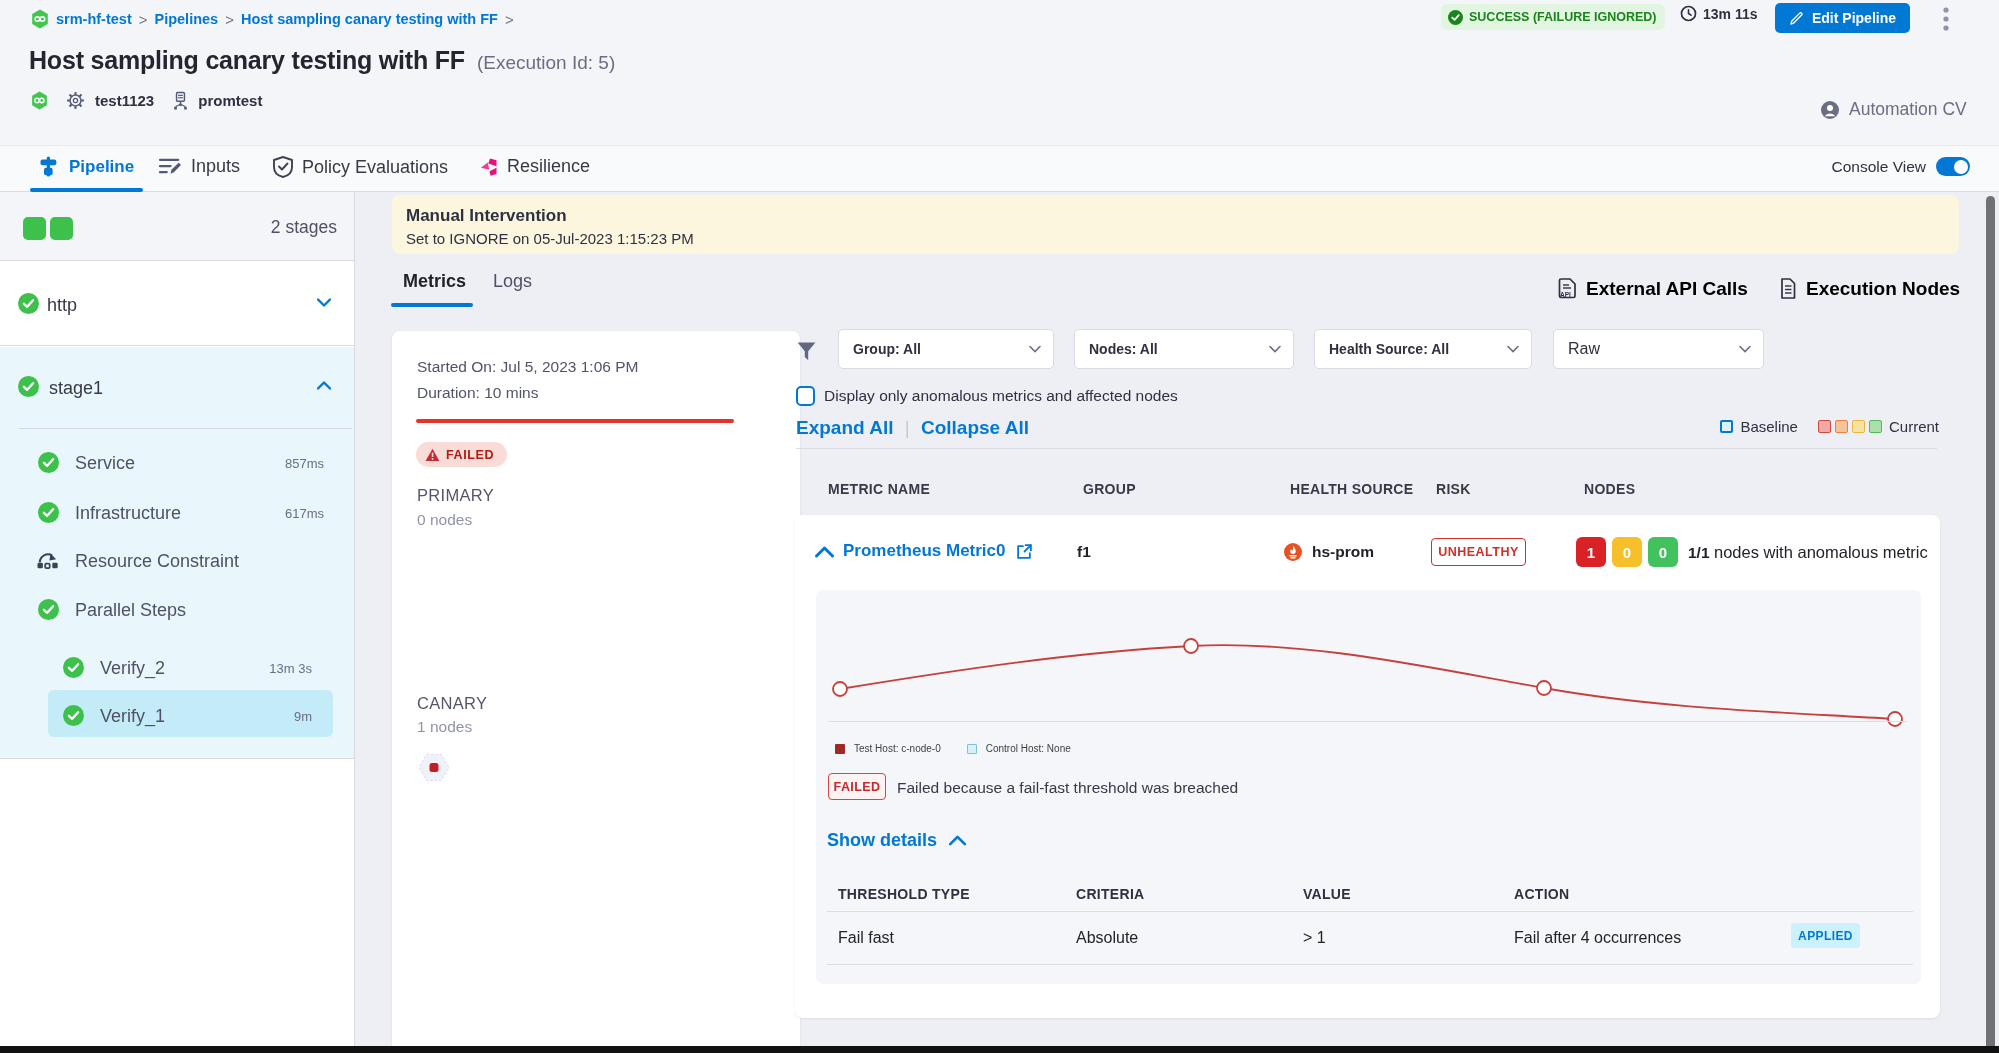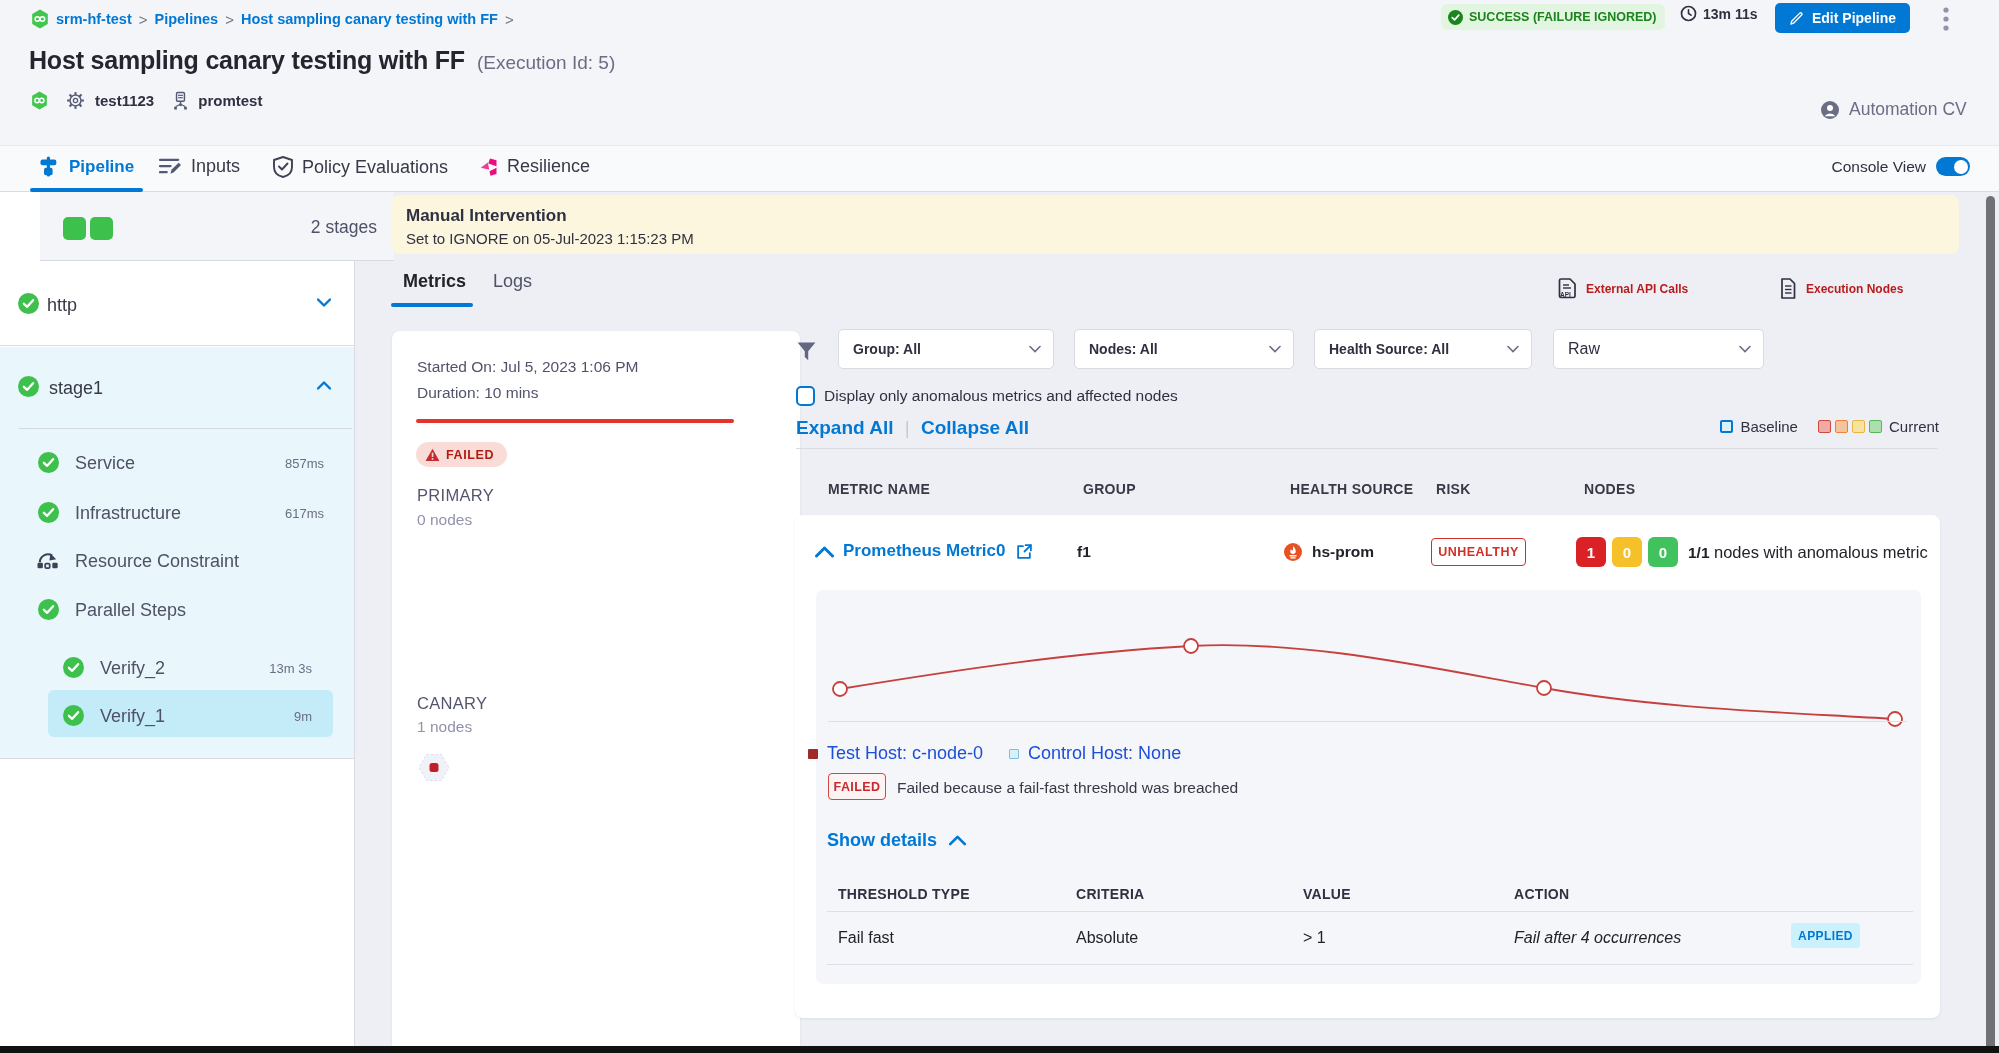--- a/index.html
+++ b/index.html
@@ -21,37 +21,37 @@
 #duration { left:1680px; top:5px; font-size:14px; font-weight:bold; color:#2f3040; display:flex; align-items:center; }
 #editbtn { left:1775px; top:3px; width:135px; height:30px; background:#0278d5; border-radius:5px; color:#fff; font-size:14px; font-weight:bold; display:flex; align-items:center; justify-content:center; }
 #autocv { left:1820px; top:99px; display:flex; align-items:center; color:#6b6d85; font-size:17.5px; }
 
 .tab { display:flex; align-items:center; font-size:18px; color:#383946; }
 .tab.active { color:#0278d5; font-weight:bold; font-size:17px; }
 #tab-underline { left:30px; top:188px; width:113px; height:4px; background:#0278d5; border-radius:2px; z-index:5; }
 #consoleview { right:29px; top:157px; font-size:15.5px; color:#2f3040; display:flex; align-items:center; }
 
 #sidebar { left:0; top:192px; width:355px; height:861px; background:#fff; border-right:1px solid #d9dbe4; }
-#sb-top { left:0; top:0; width:354px; height:69px; background:#f3f5f9; border-bottom:1px solid #d9dbe4;margin-left:40px; }
+#sb-top { left:0; top:0; width:354px; height:69px; background:#f3f5f9; border-bottom:1px solid #d9dbe4; }
 .gsq { width:23px; height:23px; background:#3ec04c; border-radius:5px; }
 #sb-http { left:0; top:70px; width:354px; height:84px; background:#fff; border-bottom:1px solid #d9dbe4; }
 #sb-stage { left:0; top:155px; width:354px; height:412px; background:#e9f6fc; border-bottom:1px solid #d9dbe4; }
 .sb-row-label { font-size:18px; color:#383946; font-weight:bold;text-align:right; }
 .step-label { font-size:18px; color:#4f5166; }
 .step-dur { font-size:13px; color:#6b6d85; }
 #verify1-hl { left:48px; top:498px; width:285px; height:47px; background:#c3ecf8; border-radius:6px; }
 
 #banner { left:392px; top:195px; width:1567px; height:59px; background:#fcf6df; border-radius:8px; padding:11px 14px; }
 #banner b { font-size:17px; color:#2f3040; }
 #banner div.sub { font-size:15px; color:#2f3040; margin-top:4px; }
 
 #mtab-metrics { left:403px; top:271px; font-size:18px; font-weight:bold; color:#22222a; }
 #mtab-logs { left:493px; top:271px; font-size:18px; color:#4f5166; }
 #mtab-underline { left:391px; top:303px; width:82px; height:4px; background:#0278d5; border-radius:2px; }
-.toplink { font-size:12px; font-weight:bold; color:#b91c1c; }
+.toplink { font-size:19px; font-weight:bold; color:#000000; }
 
 #leftcard { left:392px; top:331px; width:408px; height:722px; background:#fff; border-radius:8px; box-shadow:0 1px 3px rgba(40,41,61,0.08); }
 #leftcard .meta { font-size:15.5px; color:#51536b; }
 #redline { position:absolute; left:24px; top:88px; width:318px; height:4px; background:#e3342c; border-radius:2px; }
 #failedpill { position:absolute; left:24px; top:111px; height:25px; background:#f9dcd8; border-radius:13px; display:flex; align-items:center; padding:0 13px 0 9px; }
 #failedpill span { color:#ae1d12; font-size:12.5px; font-weight:bold; letter-spacing:0.6px; margin-left:6px; }
 .nodegrp-t { font-size:16.5px; color:#53556d; letter-spacing:0.3px; }
 .nodegrp-s { font-size:15.5px; color:#9293ab; }
 
 .dd { position:absolute; top:329px; height:40px; background:#fff; border:1px solid #d9dbe4; border-radius:5px; display:flex; align-items:center; justify-content:space-between; padding:0 12px 0 14px; font-size:14px; font-weight:bold; color:#2f3040; }
@@ -64,21 +64,21 @@
 #divider1 { left:796px; top:448px; width:1141px; height:1px; background:#d9dbe4; }
 
 .th { position:absolute; top:481px; font-size:14px; font-weight:bold; color:#383946; letter-spacing:0.3px; }
 
 #maincard { left:795px; top:515px; width:1145px; height:503px; background:#fff; border-radius:8px; box-shadow:0 1px 3px rgba(40,41,61,0.08); }
 #metricname { position:absolute; left:843px; top:541px; font-size:17px; font-weight:bold; color:#0278d5; }
 #unhealthy { position:absolute; left:1431px; top:538px; width:95px; height:28px; border:1.5px solid #d03027; border-radius:4px; color:#d03027; font-size:12.5px; font-weight:bold; letter-spacing:0.5px; display:flex; align-items:center; justify-content:center; background:#fff; }
 .nsq { position:absolute; top:537px; width:30px; height:30px; border-radius:6px; color:#fff; font-size:15px; font-weight:bold; display:flex; align-items:center; justify-content:center; }
 
 #innerpanel { left:816px; top:590px; width:1105px; height:394px; background:#f4f6fa; border-radius:7px; }
-#legendrow { position:absolute; left:808px; top:743px; display:flex; align-items:center; font-size:18px; color:#1d4ed8; }
+#legendrow { position:absolute; left:835px; top:743px; display:flex; align-items:center; font-size:10px; color:#404040; }
 #failbadge { position:absolute; left:828px; top:773px; width:58px; height:27px; border:1.5px solid #d5483f; background:#fdf3f2; border-radius:4px; color:#c7292f; font-size:12.5px; font-weight:bold; letter-spacing:0.4px; display:flex; align-items:center; justify-content:center; }
 #failtext { position:absolute; left:897px; top:779px; font-size:15.5px; color:#383946; }
 #showdetails { position:absolute; left:827px; top:830px; font-size:18px; font-weight:bold; color:#0278d5; display:flex; align-items:center; }
 .th2 { position:absolute; top:886px; font-size:14px; font-weight:bold; color:#2f3040; letter-spacing:0.3px; }
 .td2 { position:absolute; top:929px; font-size:16px; color:#22222a; }
 #thline1 { left:827px; top:911px; width:1086px; height:1px; background:#dcdfe9; }
 #thline2 { left:827px; top:964px; width:1086px; height:1px; background:#dcdfe9; }
 #applied { left:1791px; top:923px; width:69px; height:25px; background:#cbf1fc; border-radius:4px; color:#0278d5; font-size:12px; font-weight:bold; letter-spacing:0.4px; display:flex; align-items:center; justify-content:center; }
 
 #scrollthumb { left:1986px; top:196px; width:9px; height:857px; background:#707174; border-radius:5px 5px 0 0; }
@@ -421,21 +421,21 @@
 </div>
 <span class="th2" style="left:838px;">THRESHOLD TYPE</span>
 <span class="th2" style="left:1076px;">CRITERIA</span>
 <span class="th2" style="left:1303px;">VALUE</span>
 <span class="th2" style="left:1514px;">ACTION</span>
 <div class="abs" id="thline1"></div>
 <div class="abs" id="thline2"></div>
 <span class="td2" style="left:838px;">Fail fast</span>
 <span class="td2" style="left:1076px;">Absolute</span>
 <span class="td2" style="left:1303px;">&gt; 1</span>
-<span class="td2" style="left:1514px;font-style:italic;">Fail after 4 occurrences</span>
+<span class="td2" style="left:1514px;">Fail after 4 occurrences</span>
 <div class="abs" id="applied">APPLIED</div>
 
 <div class="abs" id="scrollthumb"></div>
 <div class="abs" id="bottombar"></div>
 
 <svg width="0" height="0" style="position:absolute;">
   <defs>
     <g id="hexagon-green">
       <path d="M9 0.5 L16.8 5 V15 L9 19.5 L1.2 15 V5 Z" fill="#43c64e"></path>
       <path d="M6.2 10 a2.4 2.4 0 1 0 2.4 -2.4 M11.8 10 a2.4 2.4 0 1 1 -2.4 2.4" stroke="#fff" stroke-width="1.6" fill="none" stroke-linecap="round"></path>

